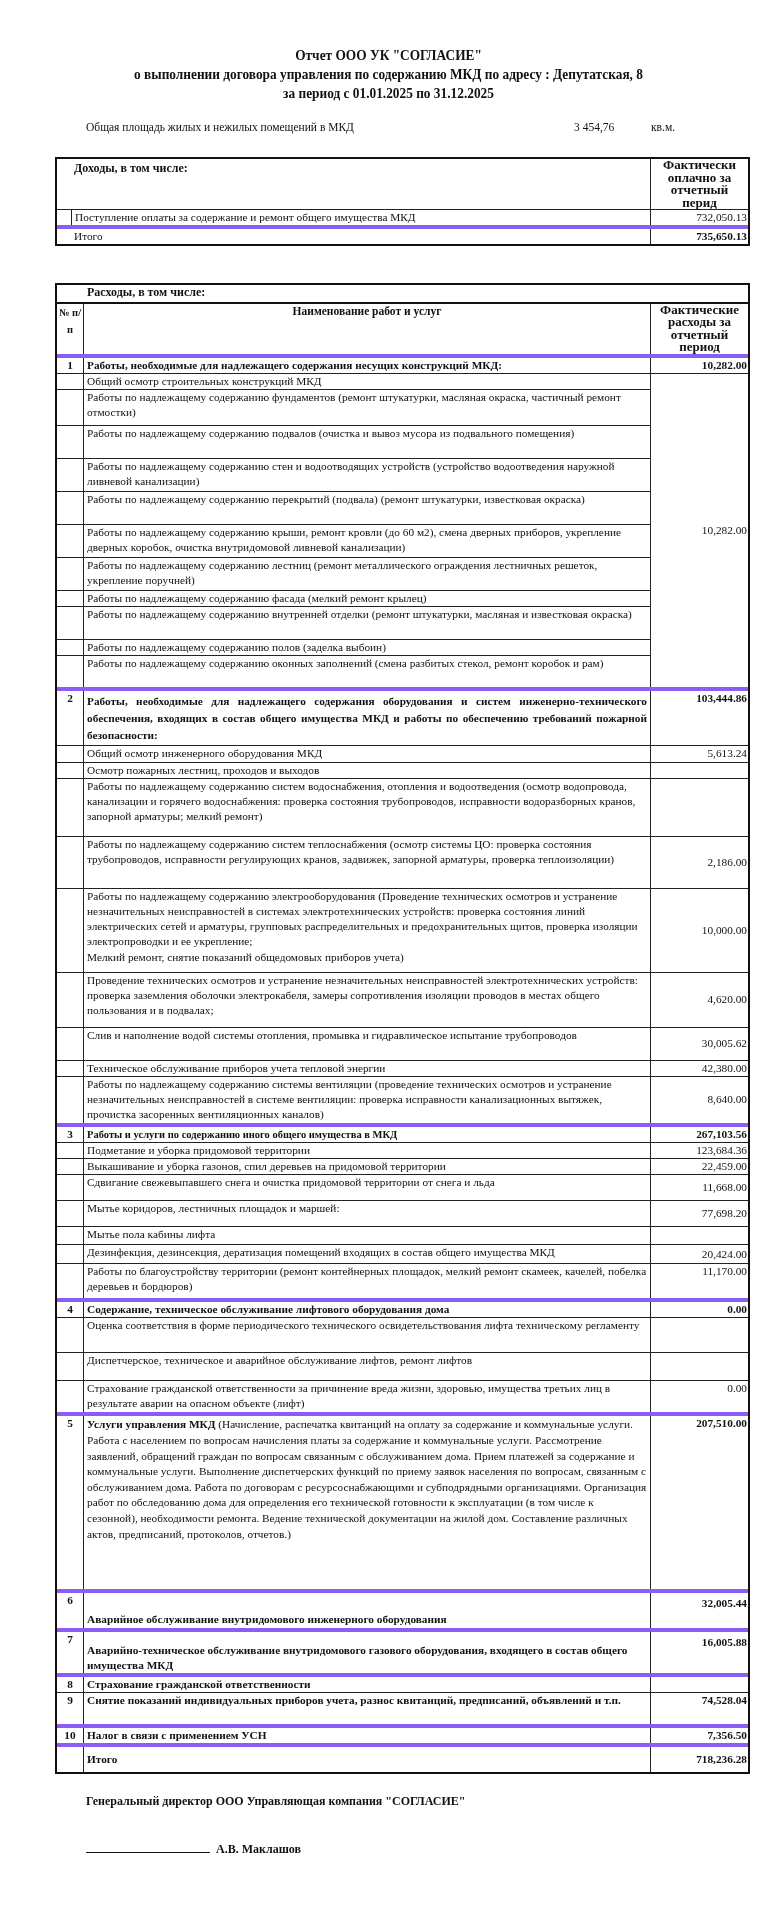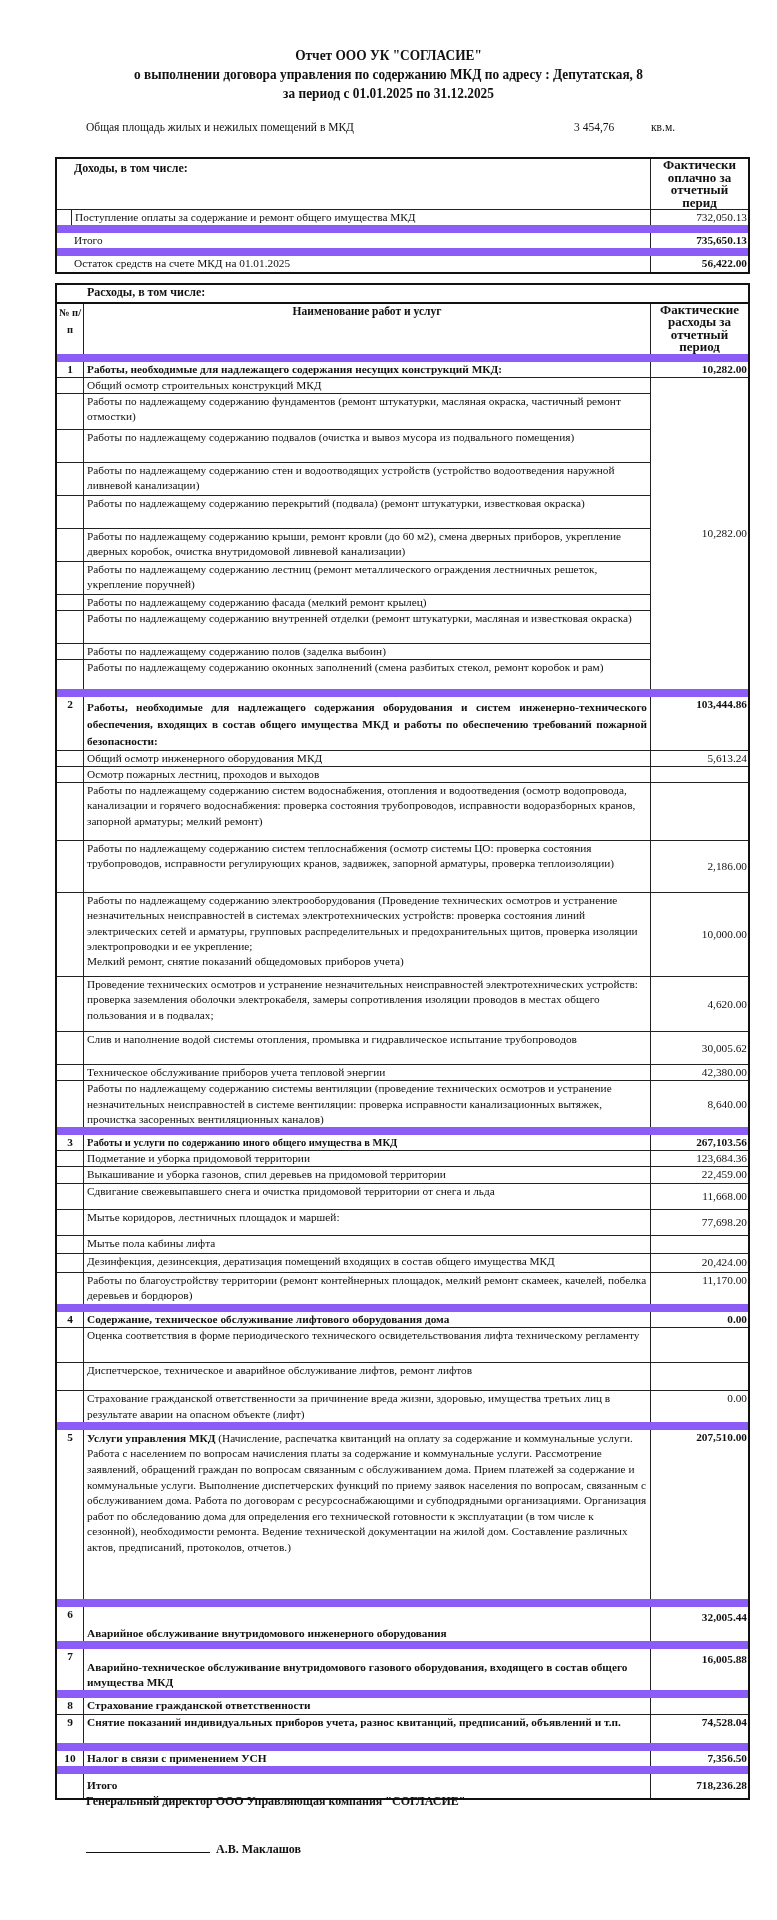--- a/index.html
+++ b/index.html
@@ -14,21 +14,21 @@
   .area-line .val { position: absolute; left: 488px; top: 0; white-space: nowrap; }
   .area-line .unit { position: absolute; left: 565px; top: 0; white-space: nowrap; }
 
   table.t { position: absolute; left: 56px; width: 692px; border-collapse: collapse; table-layout: fixed; font-size: 11.3px; }
   table.t td { border: 1px solid #222; padding: 0 3px; vertical-align: top; line-height: 15.2px; }
   table.t td.num { text-align: right; vertical-align: middle; padding-right: 1px; white-space: nowrap; }
   table.t td.num.top { vertical-align: top; }
   table.t td.idx { text-align: center; font-weight: bold; }
   table.t .b { font-weight: bold; }
   table.t .hdr-small { font-size: 13px; font-weight: bold; text-align: center; line-height: 12.5px; vertical-align: middle; }
-  table.t .thick-top td { border-top: 8px solid #8b5cf6; }
+  table.t .thick-top td { border-top: 4px solid #8b5cf6; }
   .outer { outline: 2px solid #111; outline-offset: -1px; }
 
   #income { top: 158px; }
   #expense { top: 284px; }
 
   .justify { text-align: justify; }
   .footer-title { position: absolute; top: 1794px; left: 86px; font-weight: bold; font-size: 12px; white-space: nowrap; }
   .sign { position: absolute; top: 1841px; left: 86px; font-weight: bold; font-size: 12px; white-space: nowrap; }
   .sign .line { display: inline-block; width: 124px; border-bottom: 1px solid #111; margin-right: 6px; vertical-align: baseline; height: 11px; }
 </style>
@@ -60,24 +60,20 @@
   </tr>
   <tr style="height:17px">
     <td style="border-bottom:none"></td>
     <td>Поступление оплаты за содержание и ремонт общего имущества МКД</td>
     <td class="num">732,050.13</td>
   </tr>
   <tr style="height:17px" class="thick-top">
     <td colspan="2" style="padding-left:17px">Итого</td>
     <td class="num b">735,650.13</td>
   </tr>
-  <tr style="height:17px" class="thick-top">
-    <td colspan="2" style="padding-left:17px">Остаток средств на счете МКД на 01.01.2025</td>
-    <td class="num b">56,422.00</td>
-  </tr>
 </tbody>
   </table>
 
 <table class="t outer" id="expense">
   <colgroup>
       <col style="width:27px">
       <col style="width:567px">
       <col style="width:98px">
     </colgroup>
   <tbody>

